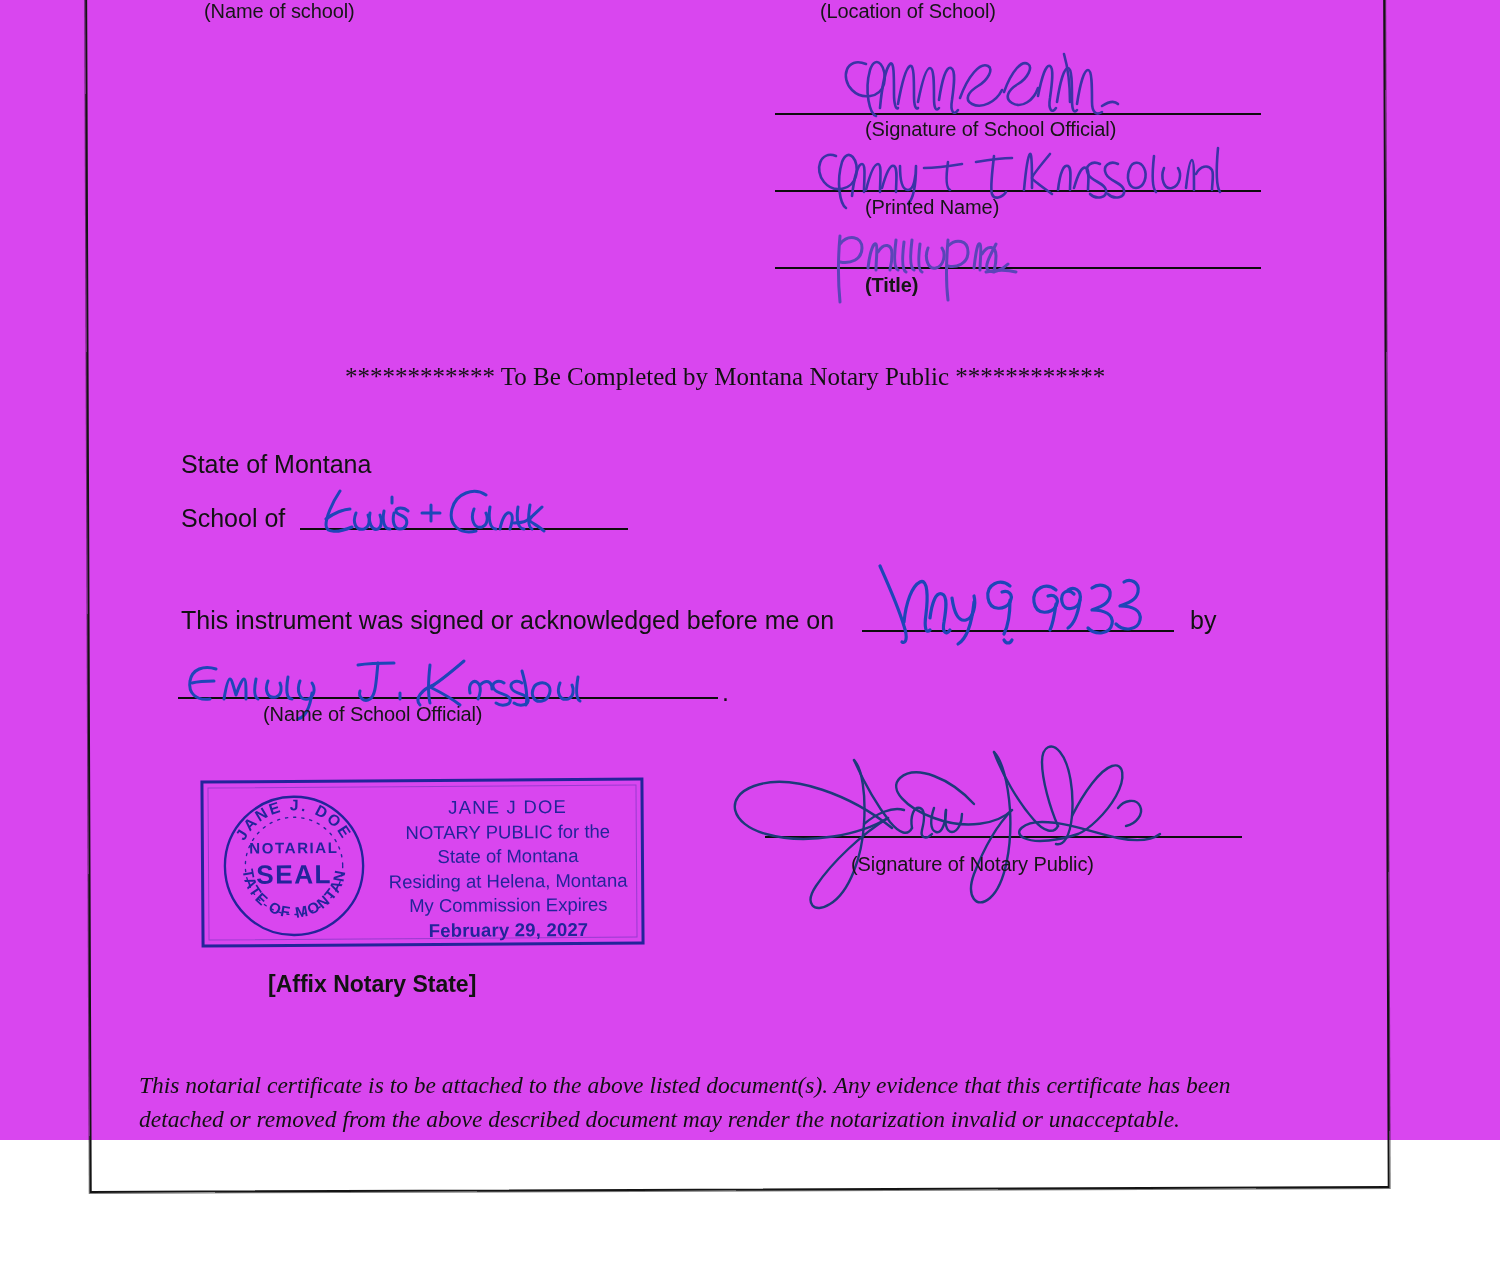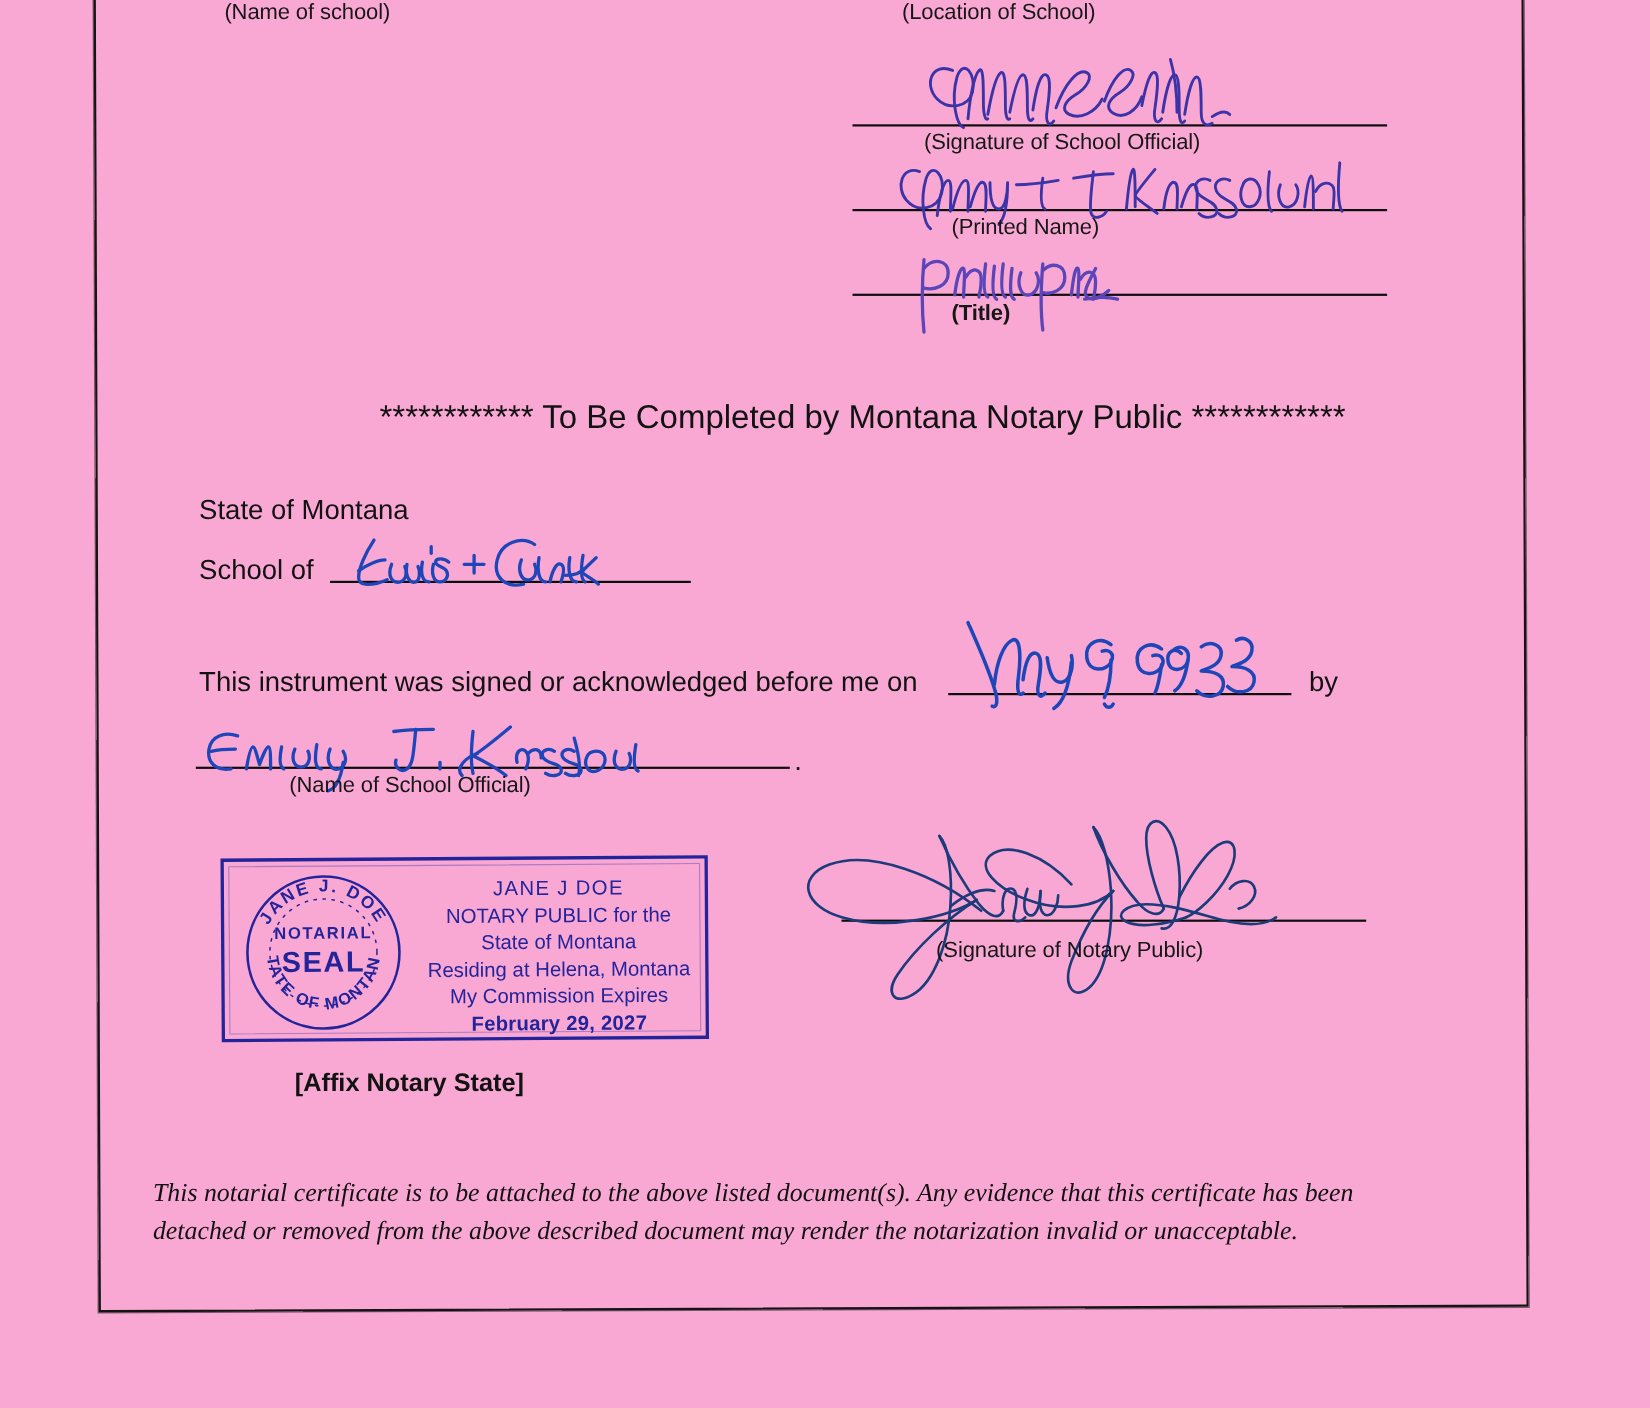--- a/index.html
+++ b/index.html
@@ -7,22 +7,22 @@
   html, body {
     width: 1500px;
     height: 1280px;
     background: #ffffff;
     overflow: hidden;
   }
 
   #page {
     position: relative;
     width: 1500px;
-    height: 1280px;
-    background: #f9a8d4;
+    height: 1140px;
+    background: #d946ef;
     font-family: "Liberation Sans", sans-serif;
     color: #111111;
   }
 
   
   .page-border {
     position: absolute;
     left: 85px;
     top: -40px;
     width: 1300px;
@@ -53,22 +53,22 @@
   .bold-txt {
     position: absolute;
     font-family: "Liberation Sans", sans-serif;
     font-weight: bold;
     font-size: 23px;
     color: #121212;
     white-space: nowrap;
   }
   .serif-hdr {
     position: absolute;
-    font-family: Liberation Sans, sans-serif;
-    font-size: 30px;
+    font-family: Liberation Serif, serif;
+    font-size: 25px;
     color: #121212;
     white-space: nowrap;
     text-align: right;
   }
   .foot-italic {
     position: absolute;
     font-family: "Liberation Serif", serif;
     font-style: italic;
     font-size: 23.5px;
     line-height: 34px;
@@ -166,21 +166,21 @@
       <path d="M124 56 C132 34, 144 20, 152 24 C158 27, 152 38, 142 44 C132 50, 128 58, 136 62 C146 67, 160 60, 166 48"></path>
       <path d="M168 50 C176 28, 186 18, 192 22 C197 25, 192 36, 182 42 C172 48, 168 56, 176 61 C186 67, 198 58, 202 46"></path>
       <path d="M202 54 C206 34, 210 22, 214 24 C218 26, 216 42, 214 56 C212 68, 216 72, 220 66"></path>
       <path d="M221 60 C224 40, 228 26, 232 26 C236 26, 236 42, 236 58 C236 68, 238 72, 241 68"></path>
       <path d="M241 62 C244 42, 248 28, 252 28 C256 28, 256 44, 256 60 C256 70, 260 74, 266 70"></path>
       <path d="M228 12 C232 26, 234 44, 234 60"></path>
       <path d="M266 64 C272 60, 278 58, 282 62"></path>
     </svg>
   </div>
 
-  <div class="lbl" style="left:840px; top:118px;">(Signature of School Official)</div>
+  <div class="lbl" style="left:865px; top:118px;">(Signature of School Official)</div>
 
   <div class="rule" style="left:775px; top:190px; width:486px;"></div>
 
   <div class="ink" style="left:812px; top:138px;">
     <svg width="418" height="72" viewBox="0 0 418 72" fill="none" stroke="#3b33a6" stroke-width="2.6" stroke-linecap="round" stroke-linejoin="round">
       <path d="M24 18 C8 12, 2 32, 12 44 C22 56, 40 52, 44 38 C48 22, 36 8, 30 24 C24 44, 28 66, 34 70"></path>
       <path d="M40 58 C42 40, 46 26, 50 26 C54 26, 52 42, 52 54"></path>
       <path d="M54 52 C58 36, 62 26, 66 26 C70 26, 68 42, 68 54"></path>
       <path d="M70 50 C74 36, 78 26, 82 28 C86 30, 84 44, 84 54"></path>
       <path d="M88 28 C88 42, 90 52, 96 52 C102 52, 104 38, 104 28 C104 44, 102 60, 96 66"></path>

